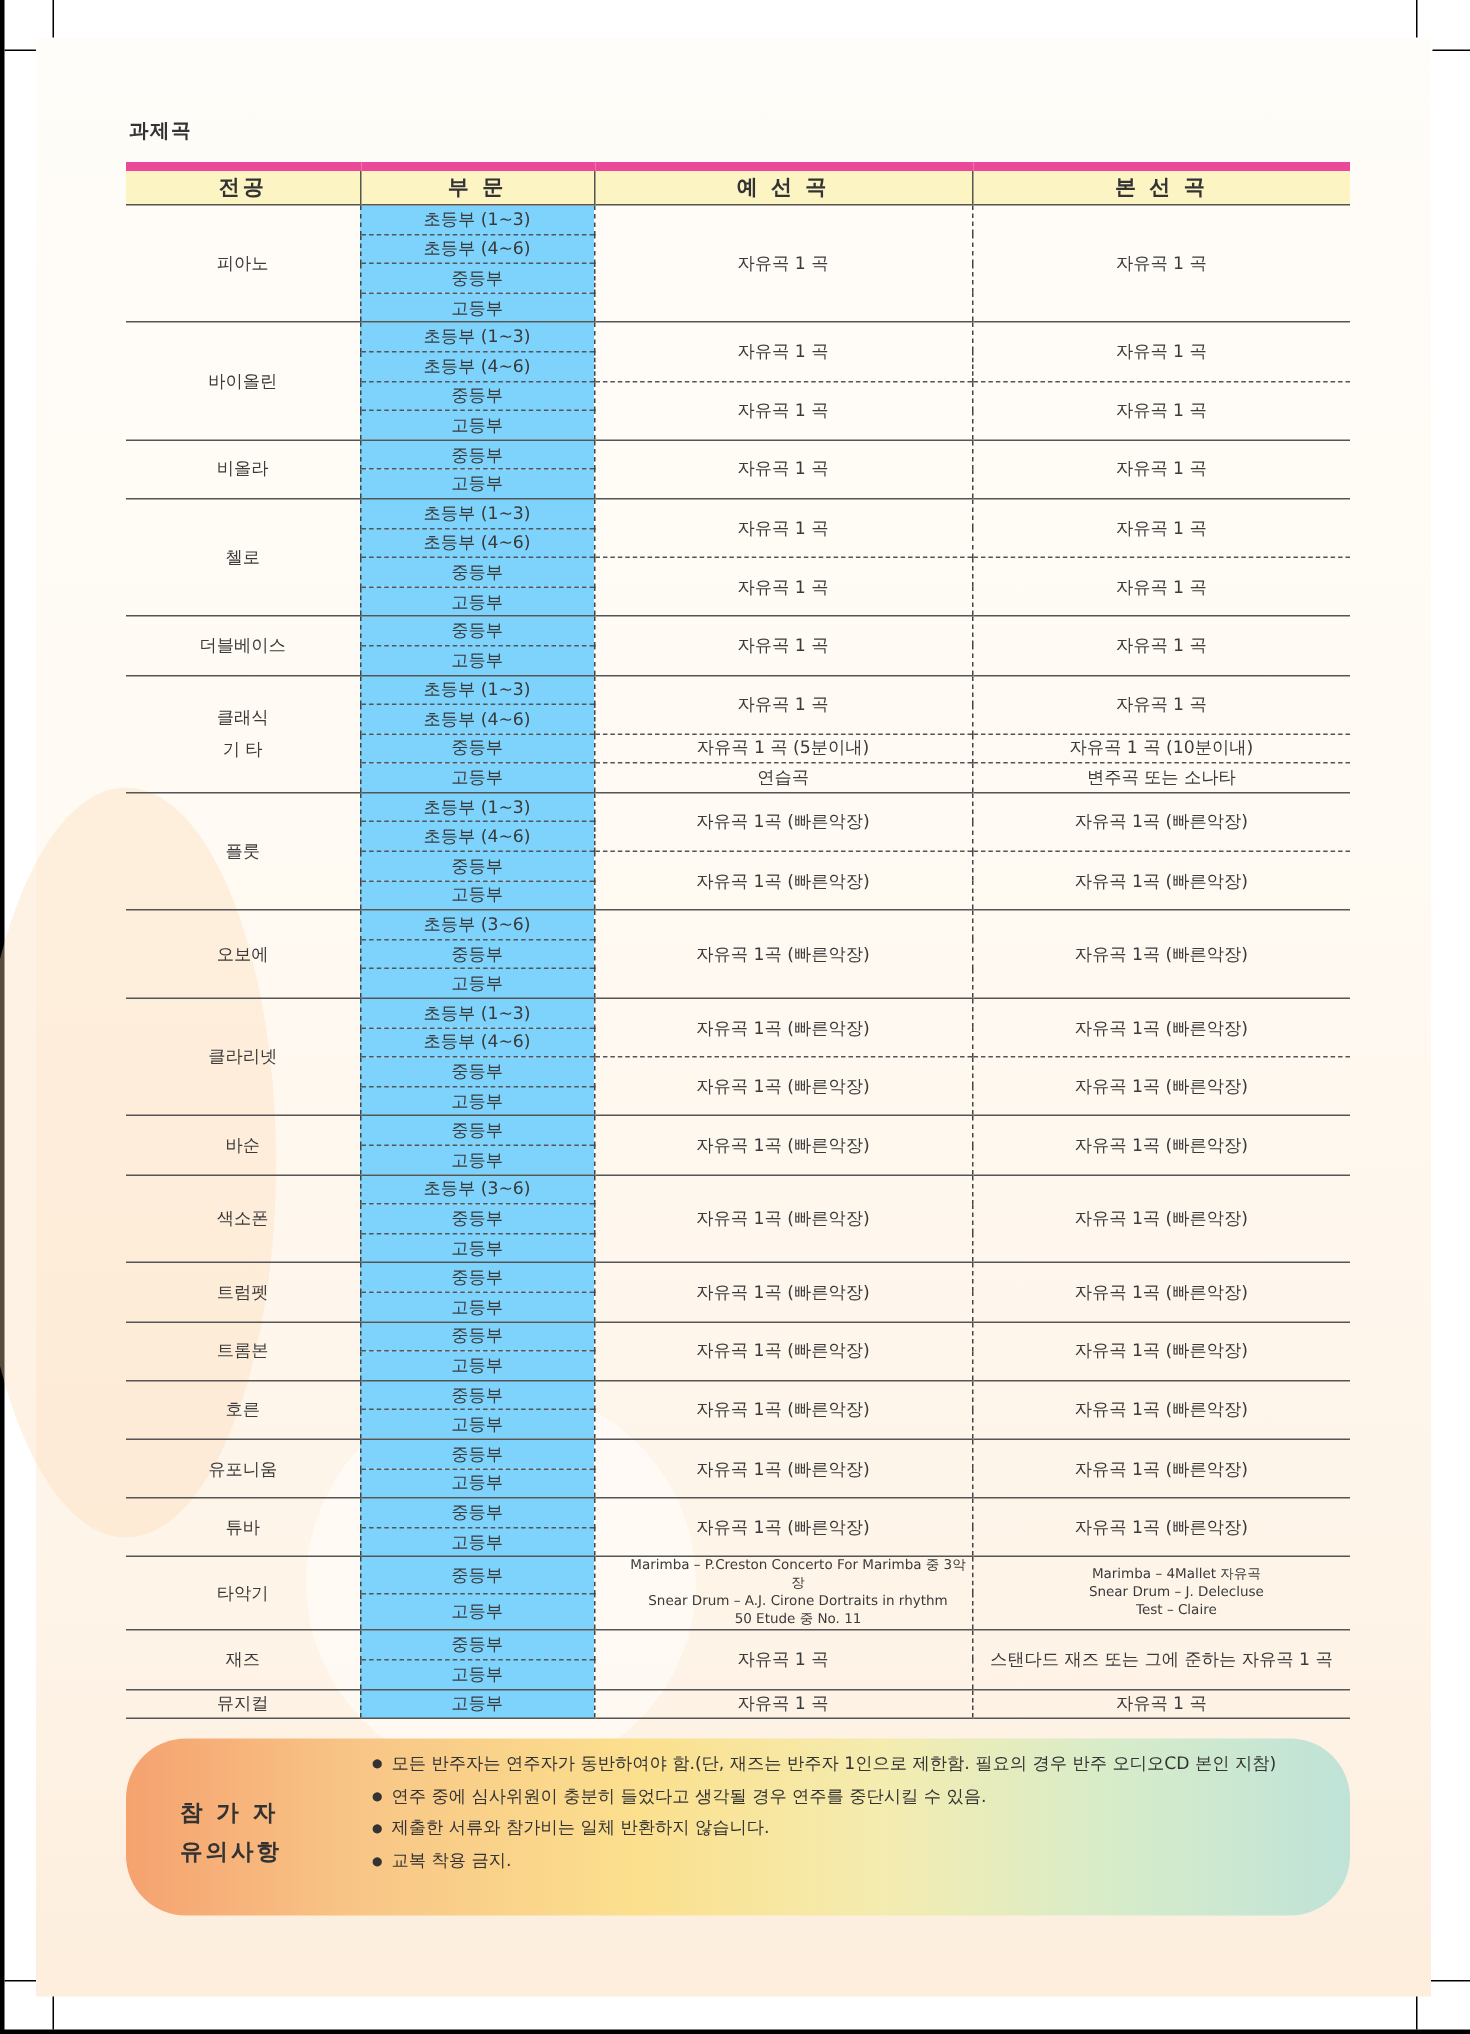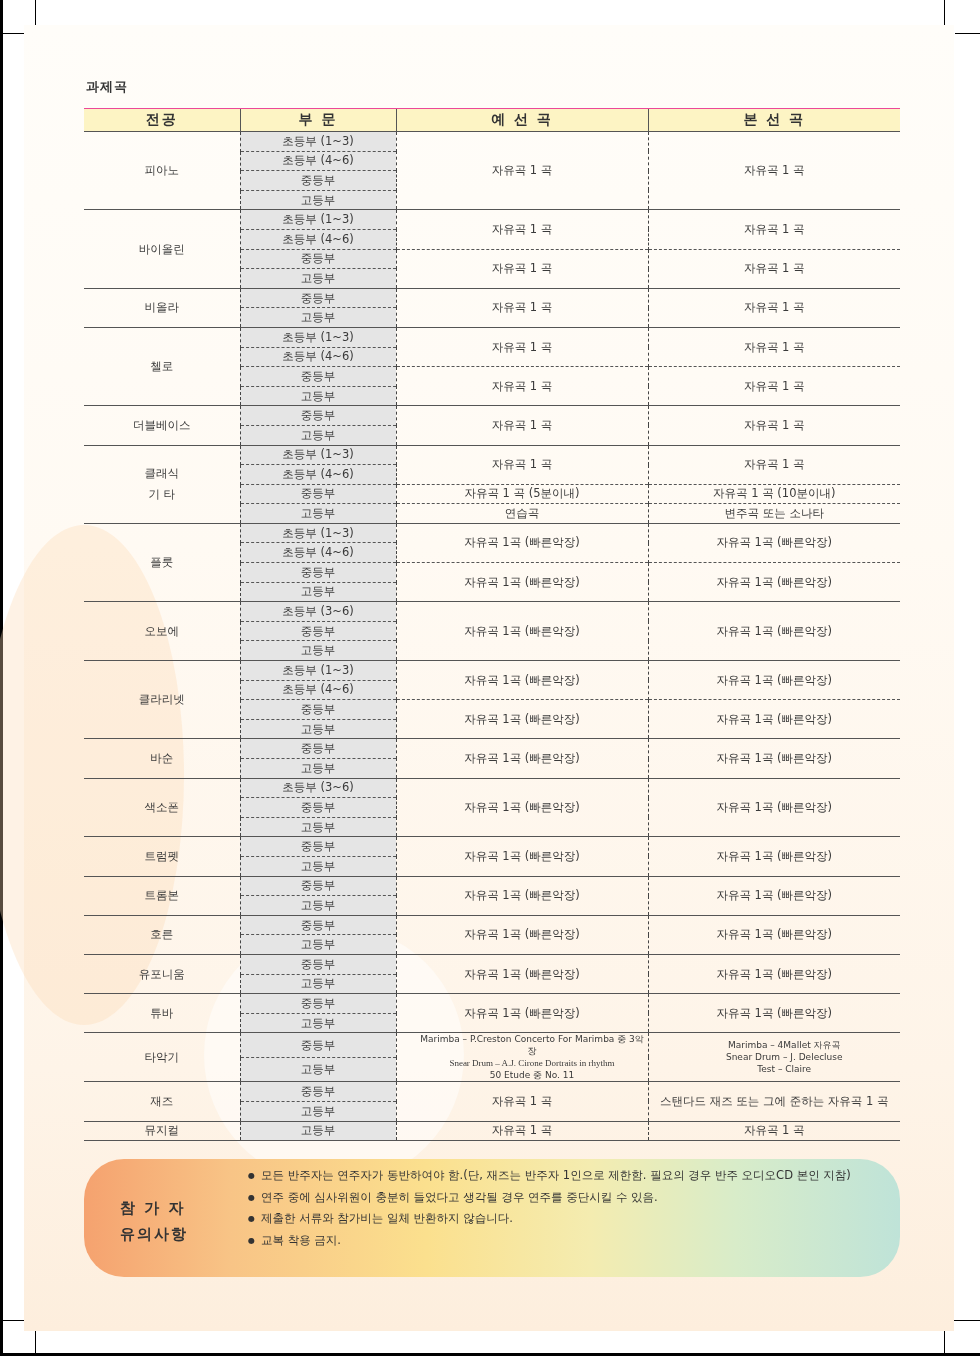--- a/index.html
+++ b/index.html
@@ -23,31 +23,31 @@
       position:absolute; left:86px; top:78px; font-size:13px; font-weight:bold; color:#333;
       letter-spacing:1px;
     }
     table.schedule {
       position:absolute; left:84px; top:108px; width:816px;
       border-collapse: collapse; table-layout: fixed;
       font-size:11.5px; color:#3a3a3a;
     }
     table.schedule th {
       background:#fdf4c4; height:22px; font-size:14px; font-weight:bold; color:#333;
-      border-top:1px solid #ec4899; border-bottom:1px solid #555;
+      border-top:6px solid #ec4899; border-bottom:1px solid #555;
       border-left:1px solid #555; padding:0;
       letter-spacing:2px;
     }
     table.schedule th:first-child { border-left:none; }
     table.schedule td {
       text-align:center; vertical-align:middle; padding:0; height:18.6px;
       border-left:1px dashed #444;
     }
     table.schedule td.major { border-left:none; }
-    table.schedule td.div { background:#e5e5e5; }
+    table.schedule td.div { background:#7dd3fc; }
     tr.grp-start td { border-top:1px solid #555; }
     tr.sub-dash td.sub { border-top:1px dashed #555; }
     tr.row-dash td.div { border-top:1px dashed #555; }
     table.schedule tr:last-child td { border-bottom:1px solid #555; }
     .perc { font-size:9px; line-height:12px; text-align:left; padding-left:20px !important; }
     .perc .center { display:block; text-align:center; }
     .notes {
       position:absolute; left:84px; top:1159px; width:816px; height:118px;
       border-radius:40px;
       background: linear-gradient(90deg, #f5a26f 0%, #f8c486 18%, #fbe08e 42%, #f4ecb0 62%, #d8ecc9 80%, #bfe3d8 100%);
@@ -332,21 +332,21 @@
       <tr class="row-dash">
         <td class="div">고등부</td>
       </tr>
       <tr class="grp-start">
         <td class="major" rowspan="2">
           <div>타악기</div>
         </td>
         <td class="div">중등부</td>
         <td class="sub perc" rowspan="2">
           <span style="display: block;">Marimba – P.Creston Concerto For Marimba 중 3악장</span>
-          <span style="display: block; font-family: Liberation Serif, serif;">Snear Drum – A.J. Cirone Dortraits in rhythm</span>
+          <span style="display: block;">Snear Drum – A.J. Cirone Dortraits in rhythm</span>
           <span class="center" style="display: block;">50 Etude 중 No. 11</span>
         </td>
         <td class="sub perc" rowspan="2">
           <span style="display: block;">Marimba – 4Mallet 자유곡</span>
           <span style="display: block;">Snear Drum – J. Delecluse</span>
           <span style="display: block;">Test – Claire</span>
         </td>
       </tr>
       <tr class="row-dash">
         <td class="div">고등부</td>

